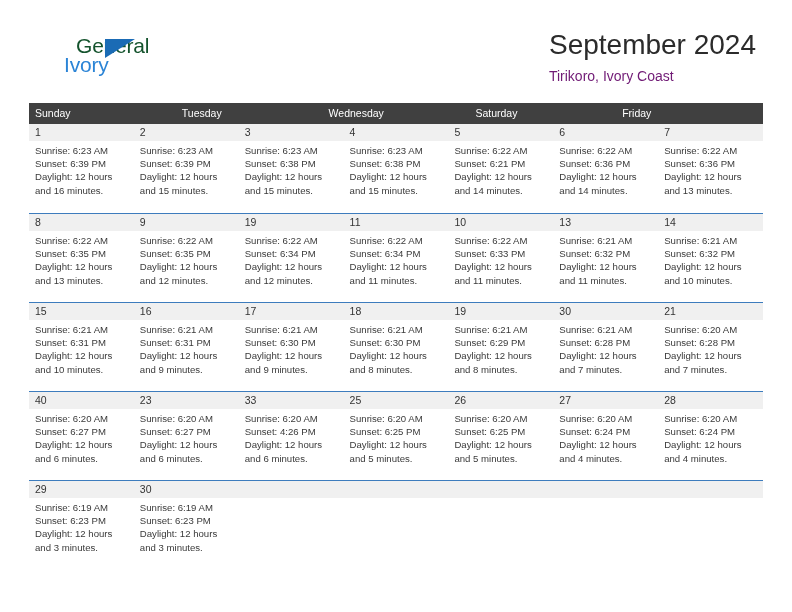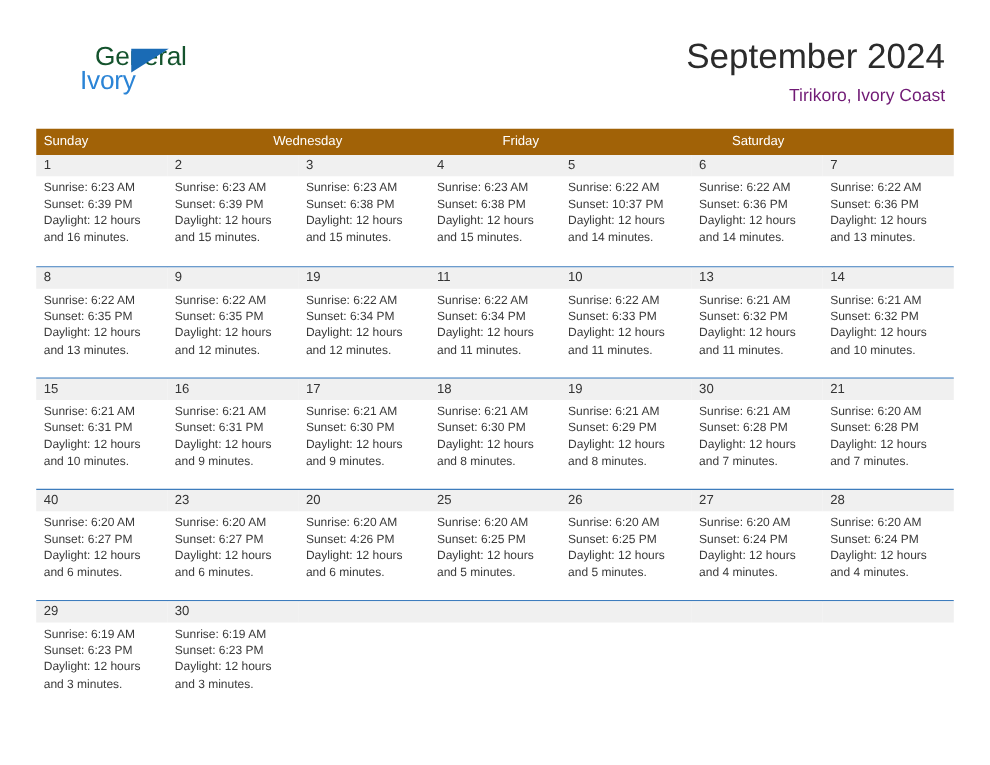--- a/index.html
+++ b/index.html
@@ -61,21 +61,21 @@
     top: 19px;
     font-size: 21px;
     letter-spacing: -0.2px;
     color: #2b84d6;
     font-family: "Liberation Sans", sans-serif;
   }
   .title-block {
     position: absolute;
     right: 36px;
     top: 28px;
-    text-align: right;
+    text-align: left;
   }
   .cal-title {
     font-size: 28px;
     font-weight: normal;
     color: #2b2b2b;
     line-height: 34px;
     white-space: nowrap;
   }
   .cal-subtitle {
     font-size: 14px;
@@ -87,21 +87,21 @@
 
   
   .calendar {
     position: absolute;
     left: 29px;
     top: 103px;
     width: 734px;
   }
   .weekdays {
     display: flex;
-    background: #a16207;
+    background: #404040;
     height: 21px;
   }
   .weekday {
     flex: 1 1 0;
     color: #ffffff;
     font-size: 10.5px;
     line-height: 21px;
     padding-left: 6px;
     box-sizing: border-box;
     white-space: nowrap;
@@ -159,23 +159,24 @@
     <div class="title-block">
       <div class="cal-title">September 2024</div>
       <div class="cal-subtitle">Tirikoro, Ivory Coast</div>
     </div>
 
   </div>
 
   <div class="calendar">
     <div class="weekdays">
         <div class="weekday">Sunday</div>
+        <div class="weekday">Tuesday</div>
         <div class="weekday">Wednesday</div>
+        <div class="weekday">Saturday</div>
         <div class="weekday">Friday</div>
-        <div class="weekday">Saturday</div>
       </div>
     <div class="weeks-container">
         <div class="week">
           <div class="day-cell">
             <div class="day-number-strip">1</div>
             <div class="day-info">
               <div>Sunrise: 6:23 AM</div>
               <div>Sunset: 6:39 PM</div>
               <div>Daylight: 12 hours</div>
               <div>and 16 minutes.</div>
@@ -205,21 +206,21 @@
               <div>Sunrise: 6:23 AM</div>
               <div>Sunset: 6:38 PM</div>
               <div>Daylight: 12 hours</div>
               <div>and 15 minutes.</div>
             </div>
           </div>
           <div class="day-cell">
             <div class="day-number-strip">5</div>
             <div class="day-info">
               <div>Sunrise: 6:22 AM</div>
-              <div>Sunset: 10:37 PM</div>
+              <div>Sunset: 6:21 PM</div>
               <div>Daylight: 12 hours</div>
               <div>and 14 minutes.</div>
             </div>
           </div>
           <div class="day-cell">
             <div class="day-number-strip">6</div>
             <div class="day-info">
               <div>Sunrise: 6:22 AM</div>
               <div>Sunset: 6:36 PM</div>
               <div>Daylight: 12 hours</div>
@@ -379,21 +380,21 @@
           <div class="day-cell">
             <div class="day-number-strip">23</div>
             <div class="day-info">
               <div>Sunrise: 6:20 AM</div>
               <div>Sunset: 6:27 PM</div>
               <div>Daylight: 12 hours</div>
               <div>and 6 minutes.</div>
             </div>
           </div>
           <div class="day-cell">
-            <div class="day-number-strip">20</div>
+            <div class="day-number-strip">33</div>
             <div class="day-info">
               <div>Sunrise: 6:20 AM</div>
               <div>Sunset: 4:26 PM</div>
               <div>Daylight: 12 hours</div>
               <div>and 6 minutes.</div>
             </div>
           </div>
           <div class="day-cell">
             <div class="day-number-strip">25</div>
             <div class="day-info">

